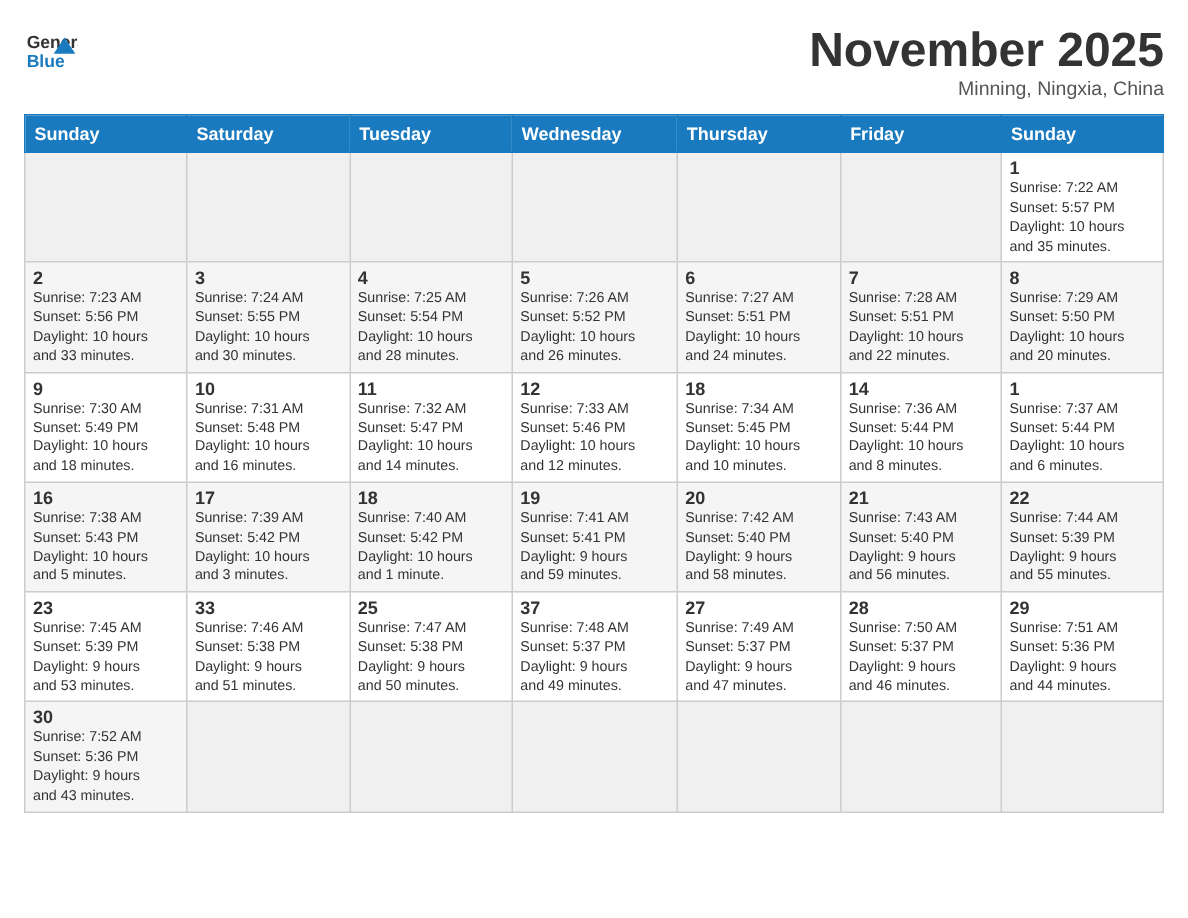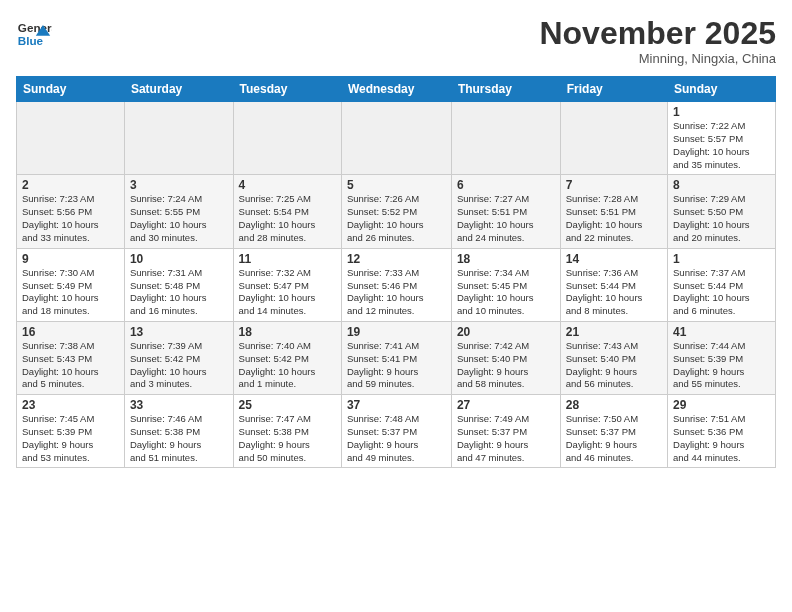--- a/index.html
+++ b/index.html
@@ -194,41 +194,41 @@
             <span class="day-num">1</span>
             <div class="day-info">Sunrise: 7:37 AM<br>Sunset: 5:44 PM<br>Daylight: 10 hours<br>and 6 minutes.</div>
           </td>
         </tr>
         <tr>
           <td>
             <span class="day-num">16</span>
             <div class="day-info">Sunrise: 7:38 AM<br>Sunset: 5:43 PM<br>Daylight: 10 hours<br>and 5 minutes.</div>
           </td>
           <td>
-            <span class="day-num">13</span>
+            <span class="day-num">17</span>
             <div class="day-info">Sunrise: 7:39 AM<br>Sunset: 5:42 PM<br>Daylight: 10 hours<br>and 3 minutes.</div>
           </td>
           <td>
             <span class="day-num">18</span>
             <div class="day-info">Sunrise: 7:40 AM<br>Sunset: 5:42 PM<br>Daylight: 10 hours<br>and 1 minute.</div>
           </td>
           <td>
             <span class="day-num">19</span>
             <div class="day-info">Sunrise: 7:41 AM<br>Sunset: 5:41 PM<br>Daylight: 9 hours<br>and 59 minutes.</div>
           </td>
           <td>
             <span class="day-num">20</span>
             <div class="day-info">Sunrise: 7:42 AM<br>Sunset: 5:40 PM<br>Daylight: 9 hours<br>and 58 minutes.</div>
           </td>
           <td>
             <span class="day-num">21</span>
             <div class="day-info">Sunrise: 7:43 AM<br>Sunset: 5:40 PM<br>Daylight: 9 hours<br>and 56 minutes.</div>
           </td>
           <td>
-            <span class="day-num">41</span>
+            <span class="day-num">22</span>
             <div class="day-info">Sunrise: 7:44 AM<br>Sunset: 5:39 PM<br>Daylight: 9 hours<br>and 55 minutes.</div>
           </td>
         </tr>
         <tr>
           <td>
             <span class="day-num">23</span>
             <div class="day-info">Sunrise: 7:45 AM<br>Sunset: 5:39 PM<br>Daylight: 9 hours<br>and 53 minutes.</div>
           </td>
           <td>
             <span class="day-num">33</span>
@@ -247,16 +247,28 @@
             <div class="day-info">Sunrise: 7:49 AM<br>Sunset: 5:37 PM<br>Daylight: 9 hours<br>and 47 minutes.</div>
           </td>
           <td>
             <span class="day-num">28</span>
             <div class="day-info">Sunrise: 7:50 AM<br>Sunset: 5:37 PM<br>Daylight: 9 hours<br>and 46 minutes.</div>
           </td>
           <td>
             <span class="day-num">29</span>
             <div class="day-info">Sunrise: 7:51 AM<br>Sunset: 5:36 PM<br>Daylight: 9 hours<br>and 44 minutes.</div>
           </td>
+        </tr>
+        <tr>
+          <td>
+            <span class="day-num">30</span>
+            <div class="day-info">Sunrise: 7:52 AM<br>Sunset: 5:36 PM<br>Daylight: 9 hours<br>and 43 minutes.</div>
+          </td>
+          <td class="empty-cell"></td>
+          <td class="empty-cell"></td>
+          <td class="empty-cell"></td>
+          <td class="empty-cell"></td>
+          <td class="empty-cell"></td>
+          <td class="empty-cell"></td>
         </tr>
       </tbody>
   </table>
 </div>
 
 </body></html>

